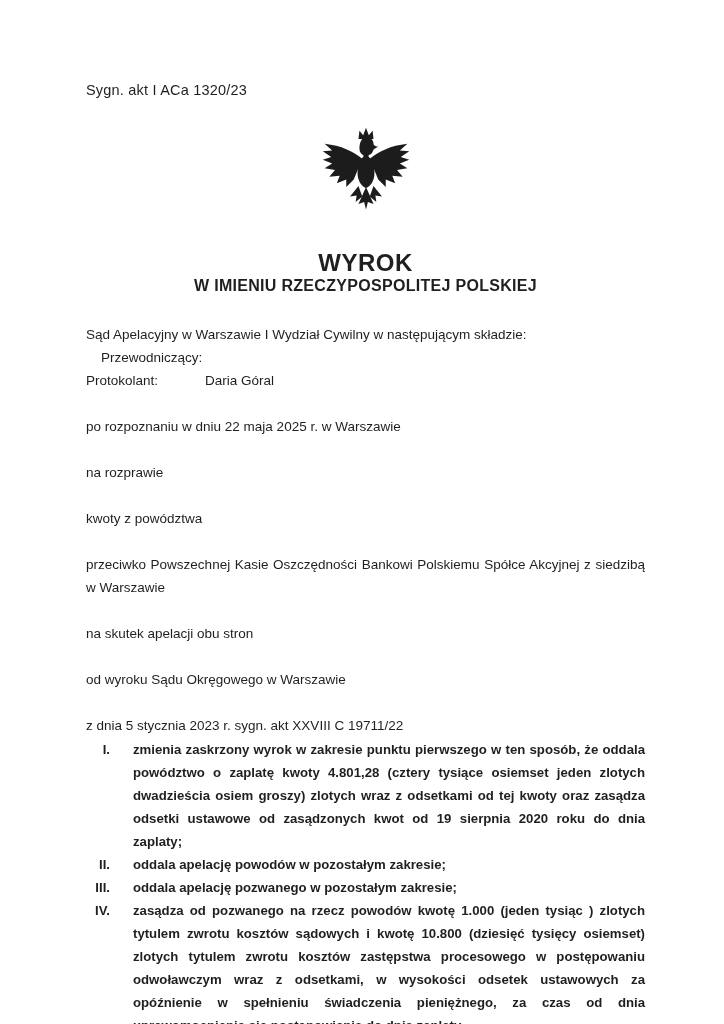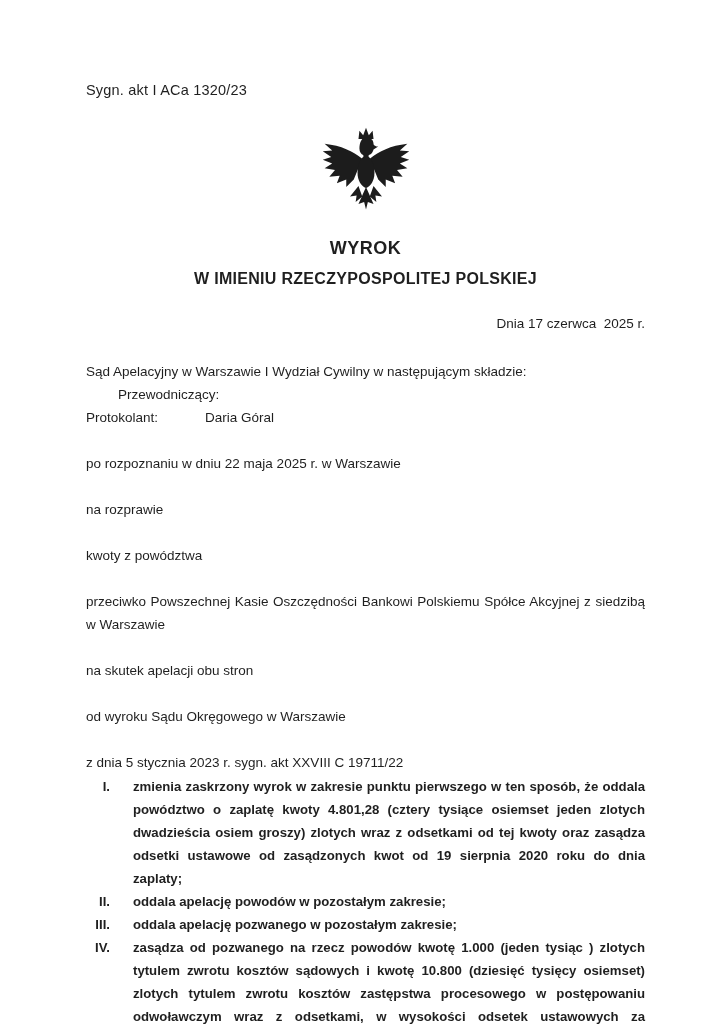--- a/index.html
+++ b/index.html
@@ -9,27 +9,27 @@
     margin:0 auto;
     background:#ffffff;
     box-sizing:border-box;
     padding:82px 79px 32px 86px;
     font-family:"Liberation Sans","DejaVu Sans",sans-serif;
     color:#1f1f1f;
     overflow:hidden;
   }
   .sygn{font-size:14.5px;letter-spacing:.2px;}
   .emblem-wrap{margin:24px auto 0;width:96px;height:100px;display:flex;align-items:center;justify-content:center;}
-  .title{margin-top:14px;text-align:center;font-size:18px;font-weight:bold;letter-spacing:.5px;line-height:24px;}
-  .subtitle{margin-top:8px;text-align:center;font-size:16px;font-weight:bold;letter-spacing:.3px;line-height:22px;}
+  .title{margin-top:29px;text-align:center;font-size:24px;font-weight:bold;letter-spacing:.5px;line-height:24px;}
+  .subtitle{margin-top:0;text-align:center;font-size:16px;font-weight:bold;letter-spacing:.3px;line-height:22px;}
   .date-line{margin-top:24px;text-align:right;font-size:13.5px;white-space:pre-wrap;line-height:20px;}
   .body-block{margin-top:26px;font-size:13.5px;line-height:23px;}
   .line{line-height:23px;margin-top:23px;}
   .row{display:flex;line-height:23px;}
-  .row.presiding{margin-left:32px;}
+  .row.presiding{margin-left:15px;}
   .row.presiding .lbl{width:105px;flex:0 0 auto;}
   .row.clerk{}
   .row.clerk .lbl{width:119px;flex:0 0 auto;}
   .just{text-align:justify;text-align-last:left;}
   .ruling{margin-top:1px;font-weight:bold;font-size:13.2px;line-height:23px;}
   .ruling-item{display:flex;align-items:flex-start;}
   .ruling-item .marker{flex:0 0 24px;text-align:right;}
   .ruling-item .txt{margin-left:23px;flex:1 1 auto;text-align:justify;text-align-last:left;}
   .eagle-svg{display:block;}
 </style>
@@ -59,21 +59,20 @@
         <path d="M58 67 l9 11 -7 -1 1 7 -7 -6 z"></path>
 
         <path d="M50 68 l-8 18 6 -2 2 8 2 -8 6 2 z"></path>
       </g>
     </svg>
   </div>
 
   <div class="title">WYROK</div>
   <div class="subtitle">W IMIENIU RZECZYPOSPOLITEJ POLSKIEJ</div>
 
-  <div class="date-line">Dnia 17 czerwca  2025 r.</div>
 
   <div class="body-block">
     <div class="line">Sąd Apelacyjny w Warszawie I Wydział Cywilny w następującym składzie:</div>
 
     <div class="row presiding">
       <span class="lbl">Przewodniczący:</span>
     </div>
 
     <div class="row clerk">
       <span class="lbl">Protokolant:</span>

